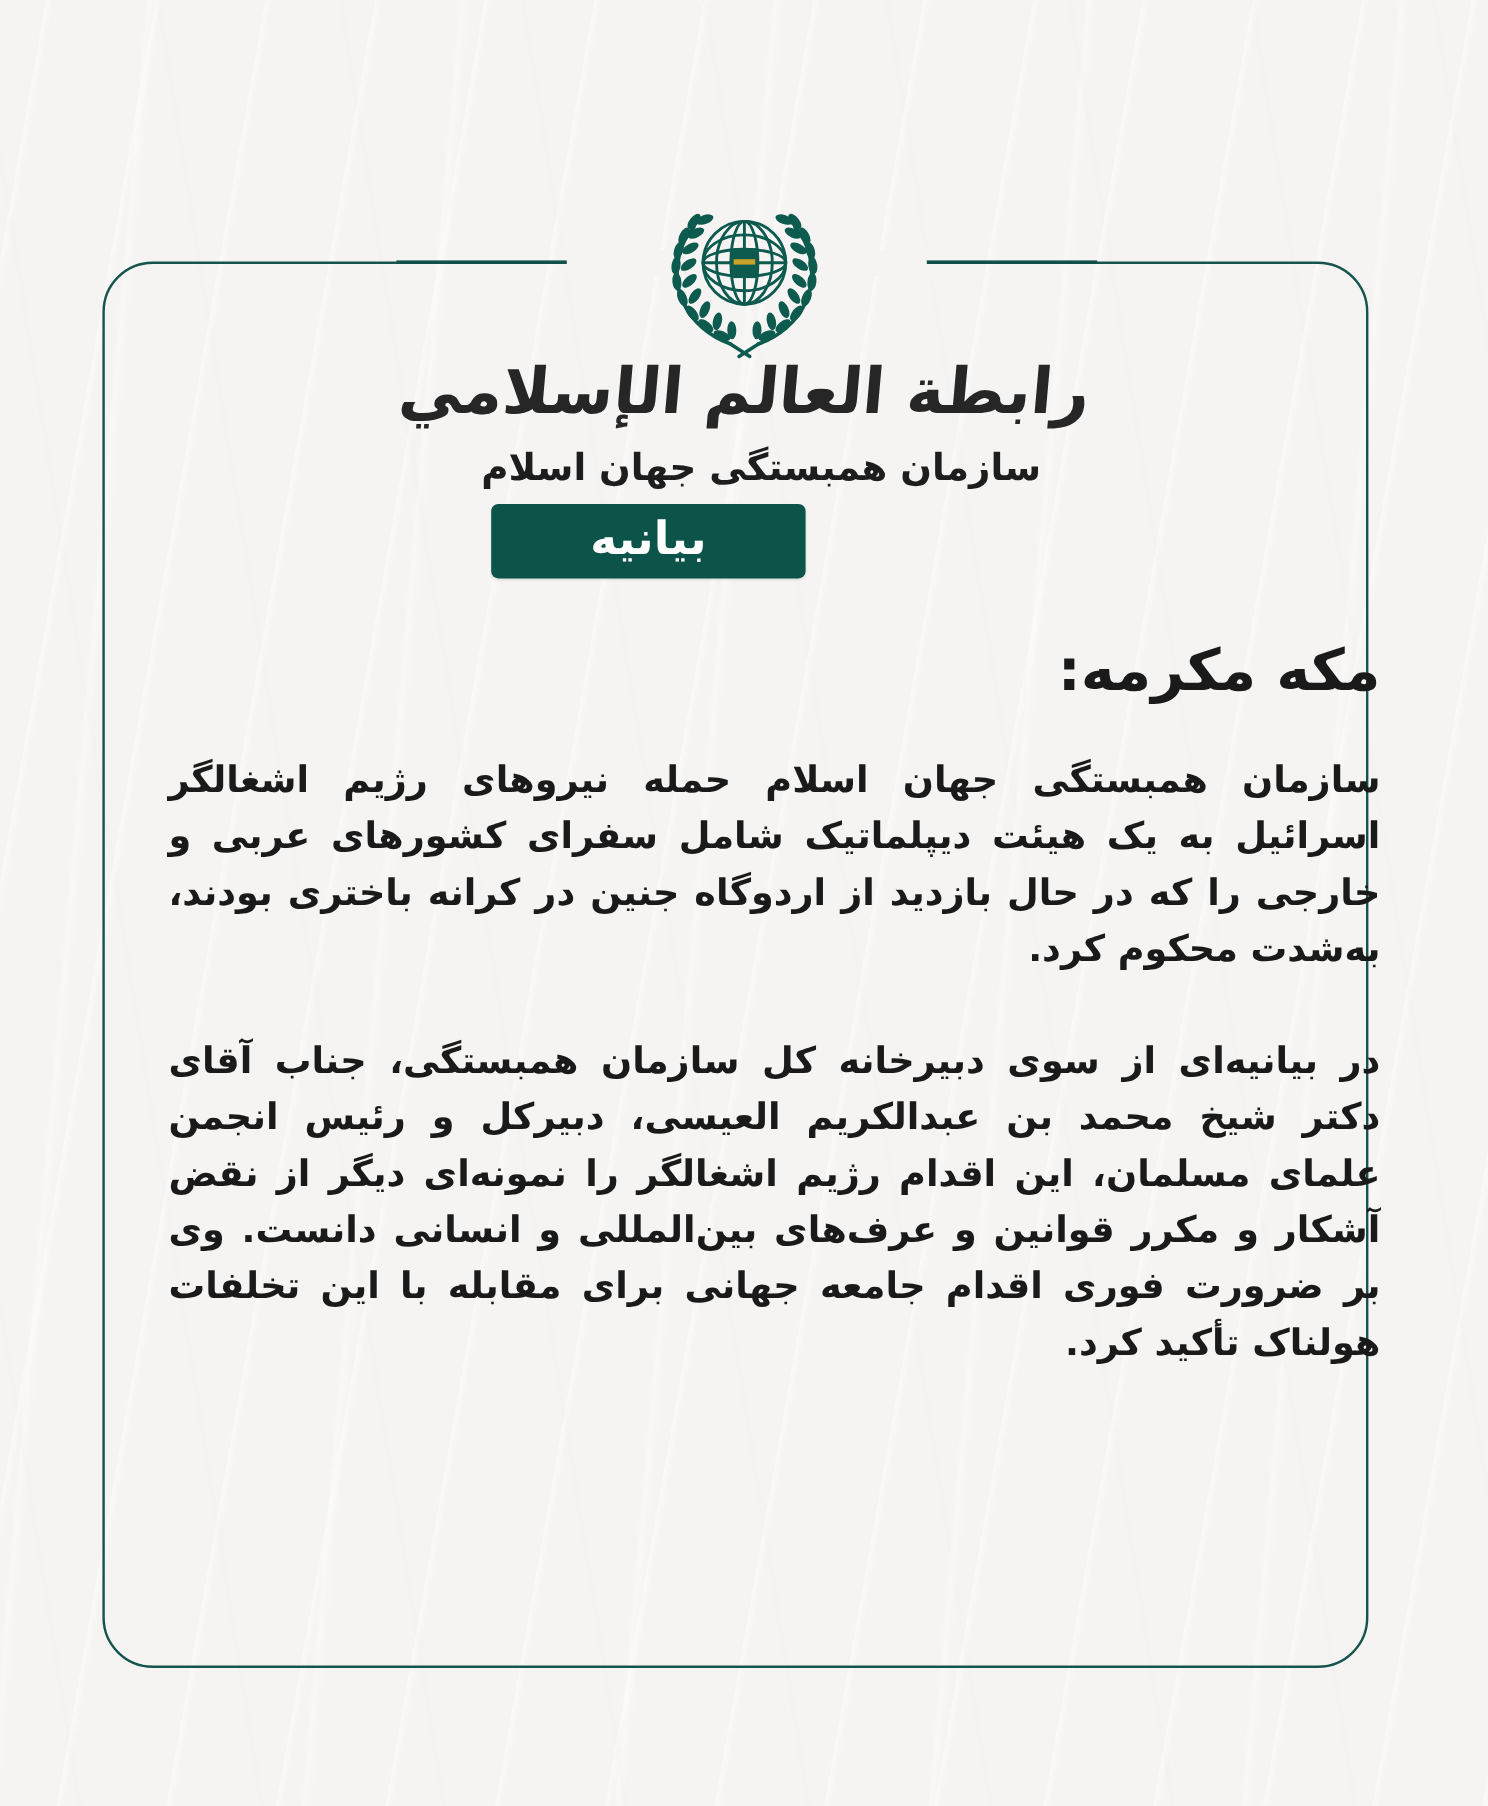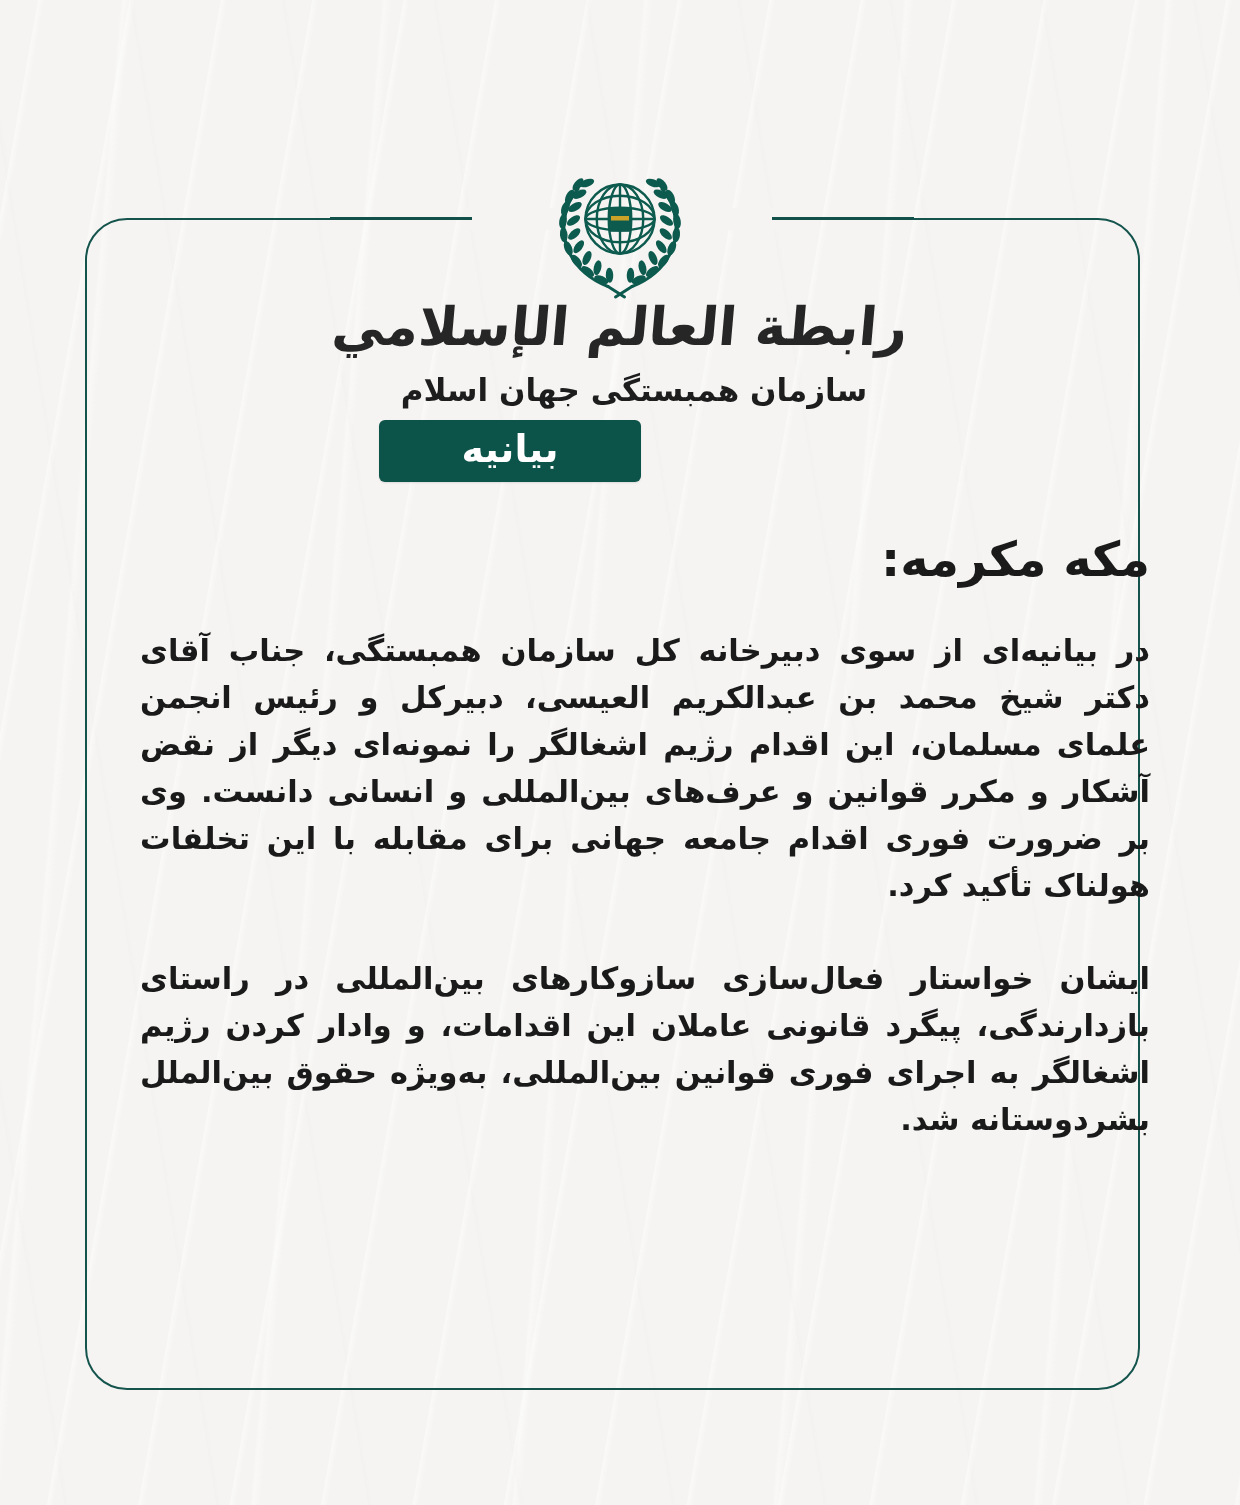--- a/index.html
+++ b/index.html
@@ -101,20 +101,21 @@
   }
 
   
   #badge-wrap {
     position: absolute;
     top: 420px;
     left: 0;
     width: 1020px;
     text-align: center;
     z-index: 6;
+    padding-left: 30px;
   }
   #statement-badge {
     display: inline-block;
     background: #0c5349;
     color: #ffffff;
     width: 262px;
     height: 62px;
     line-height: 58px;
     border-radius: 6px;
     font-size: 38px;
@@ -261,15 +262,15 @@
 <div id="wordmark-arabic">رابطة العالم الإسلامي</div>
 
 <div id="wordmark-persian">سازمان همبستگی جهان اسلام</div>
 
 <div id="badge-wrap">
   <span id="statement-badge">بیانیه</span>
 </div>
 
 <div id="statement-body">
   <div id="dateline">مکه مکرمه:</div>
+  <p class="para">سازمان همبستگی جهان اسلام حمله نیروهای رژیم اشغالگر اسرائیل به یک هیئت دیپلماتیک شامل سفرای کشورهای عربی و خارجی را که در حال بازدید از اردوگاه جنین در کرانه باختری بودند، به‌شدت محکوم کرد.</p>
   <p class="para">در بیانیه‌ای از سوی دبیرخانه کل سازمان همبستگی، جناب آقای دکتر شیخ محمد بن عبدالکریم العیسی، دبیرکل و رئیس انجمن علمای مسلمان، این اقدام رژیم اشغالگر را نمونه‌ای دیگر از نقض آشکار و مکرر قوانین و عرف‌های بین‌المللی و انسانی دانست. وی بر ضرورت فوری اقدام جامعه جهانی برای مقابله با این تخلفات هولناک تأکید کرد.</p>
-  <p class="para">ایشان خواستار فعال‌سازی سازوکارهای بین‌المللی در راستای بازدارندگی، پیگرد قانونی عاملان این اقدامات، و وادار کردن رژیم اشغالگر به اجرای فوری قوانین بین‌المللی، به‌ویژه حقوق بین‌الملل بشردوستانه شد.</p>
 </div>
 
 </body></html>

